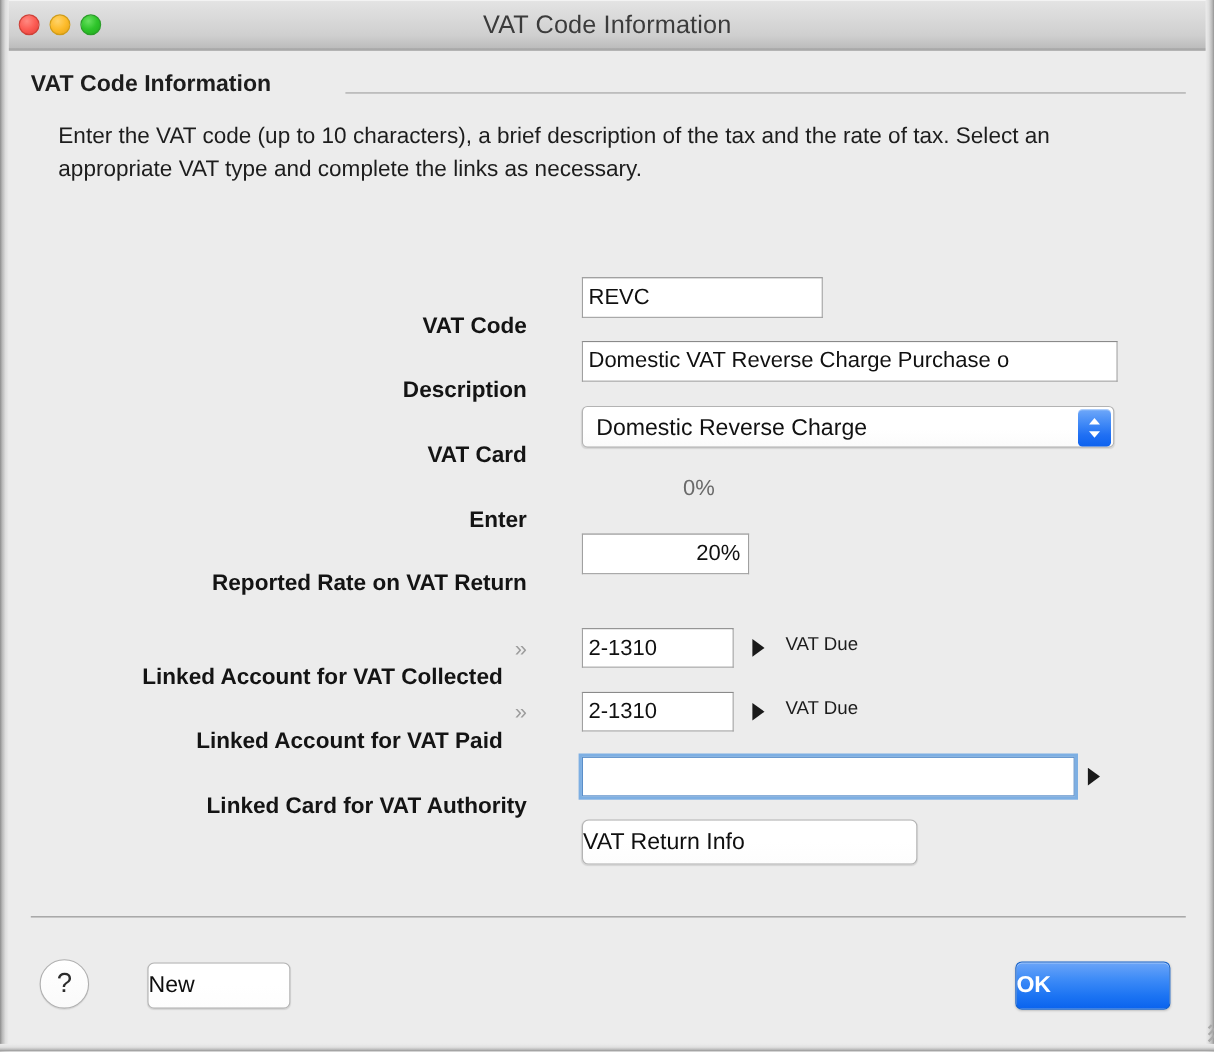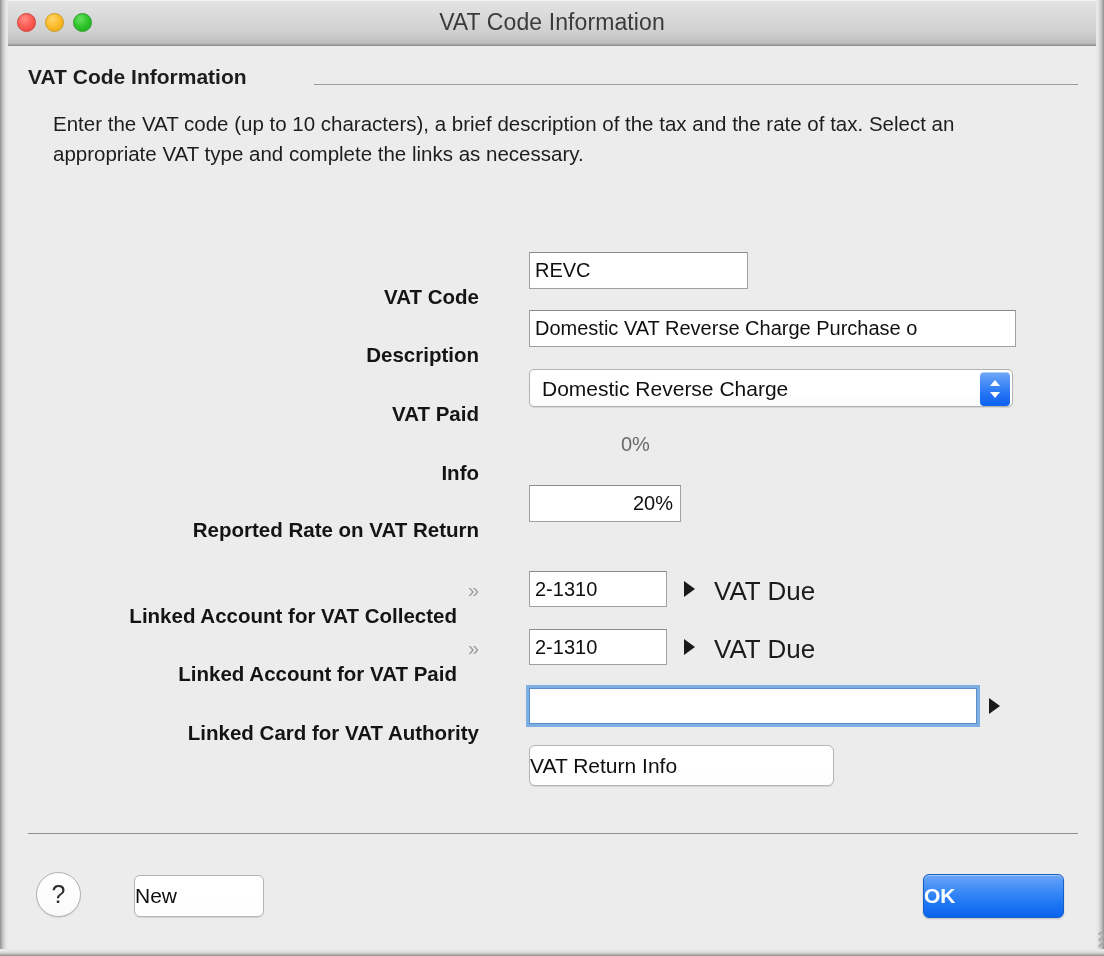--- a/index.html
+++ b/index.html
@@ -158,21 +158,21 @@
 
   .tri {
     position: absolute;
     width: 0; height: 0;
     border-left: 11px solid #1a1a1a;
     border-top: 8px solid transparent;
     border-bottom: 8px solid transparent;
   }
   .linked-name {
     position: absolute;
-    font-size: 26px;
+    font-size: 17px;
     color: #1b1b1b;
     white-space: nowrap;
   }
 
   .readonly-val {
     position: absolute;
     font-size: 20px;
     color: #6a6a6a;
   }
 
@@ -289,34 +289,34 @@
       <div class="lbl" style="top:5px;">VAT Code</div>
       <input class="tf" type="text" style="left: 521px; top: 0px; width: 219px; height: 37px;" placeholder="" value="REVC">
     </div>
 
     <div class="row" style="top:263px;">
       <div class="lbl" style="top:5px;">Description</div>
       <input class="tf clipped" type="text" style="left: 521px; top: 0px; width: 487px; height: 37px;" placeholder="" value="Domestic VAT Reverse Charge Purchase o">
     </div>
 
     <div class="row" style="top:322px;">
-      <div class="lbl" style="top:5px;">VAT Paid</div>
+      <div class="lbl" style="top:5px;">VAT Card</div>
       <div class="popup" style="left:521px; top:0px; width:484px; height:38px;">
         <div class="popup-text">Domestic Reverse Charge</div>
         <div class="popup-arrows">
           <svg width="18" height="22" viewBox="0 0 18 22" aria-hidden="true">
             <path d="M9 2 L14 8 L4 8 Z" fill="#ffffff"></path>
             <path d="M9 20 L4 14 L14 14 Z" fill="#ffffff"></path>
           </svg>
         </div>
       </div>
     </div>
 
     <div class="row" style="top:381px;">
-      <div class="lbl" style="top:5px;">Info</div>
+      <div class="lbl" style="top:5px;">Enter</div>
       <div class="readonly-val" style="left:613px; top:5px;">0%</div>
     </div>
 
     <div class="row" style="top:438px;">
       <div class="lbl" style="top:5px;">Reported Rate on VAT Return</div>
       <input class="tf num" type="text" style="left: 521px; top: 0px; width: 152px; height: 37px;" placeholder="" value="20%">
     </div>
 
     <div class="row" style="top:524px;">
       <div class="lbl" style="top:5px; width:449px;">Linked Account for VAT Collected</div>

